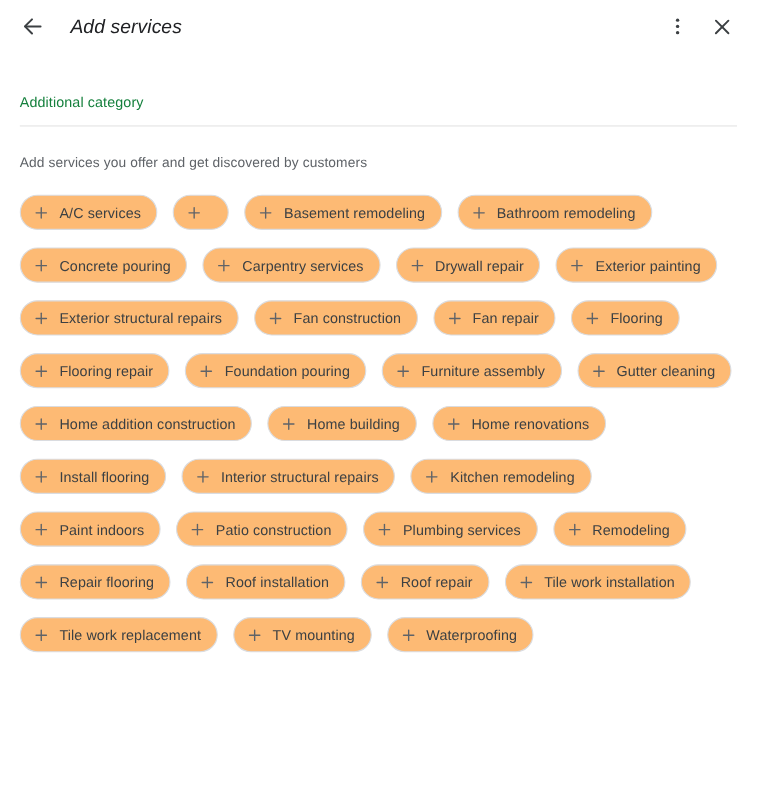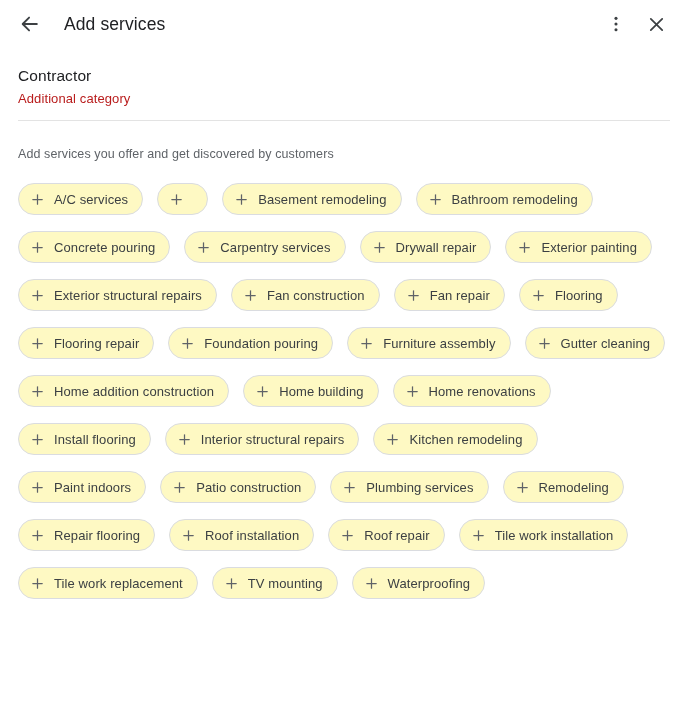--- a/index.html
+++ b/index.html
@@ -37,38 +37,39 @@
     cursor: pointer;
     flex: 0 0 auto;
   }
   .icon-btn svg { display: block; }
   .header-title {
     font-size: 17.5px;
     color: #202124;
     margin-left: 14px;
     letter-spacing: 0.1px;
     white-space: nowrap;
+    font-style: italic;
   }
   .header-spacer { flex: 1 1 auto; }
 
   
   .category {
     padding: 18px 18px 0 18px;
   }
   .category-name {
     font-size: 15.5px;
     color: #202124;
     line-height: 20px;
     letter-spacing: 0.1px;
   }
   .category-sub {
     font-size: 13px;
-    color: #b91c1c;
+    color: #15803d;
     line-height: 18px;
-    margin-top: 4px;
+    margin-top: 18px;
     letter-spacing: 0.1px;
   }
   .divider {
     margin: 12px 18px 0 18px;
     height: 1px;
     background: #e3e3e3;
   }
 
   
   .helper {
@@ -86,21 +87,21 @@
     align-content: flex-start;
     gap: 16px 14px;
     width: 688px;
     box-sizing: border-box;
   }
   .chip {
     height: 32px;
     box-sizing: border-box;
     display: inline-flex;
     align-items: center;
-    background: #fef9c3;
+    background: #fdba74;
     border: 1px solid #dadce0;
     border-radius: 16px;
     padding: 0 14px 0 11px;
     cursor: pointer;
     white-space: nowrap;
     font-family: inherit;
   }
   .chip .plus {
     flex: 0 0 auto;
     margin-right: 9px;
@@ -143,21 +144,20 @@
     <span>
       <svg width="21" height="21" viewBox="0 0 24 24" fill="none" stroke="#3c4043" stroke-width="2" stroke-linecap="round">
         <line x1="5.5" y1="5.5" x2="18.5" y2="18.5"></line>
         <line x1="18.5" y1="5.5" x2="5.5" y2="18.5"></line>
       </svg>
     </span>
   </button>
 </div>
 
 <div class="category">
-  <div class="category-name">Contractor</div>
   <div class="category-sub">Additional category</div>
 </div>
 <div class="divider"></div>
 
 <div class="helper">Add services you offer and get discovered by customers</div>
 
 <div class="chips" id="chips">
     <div class="chip">
       <span class="plus">
         <svg width="15" height="15" viewBox="0 0 24 24" fill="none" stroke="#5f6368" stroke-width="2" stroke-linecap="round">

